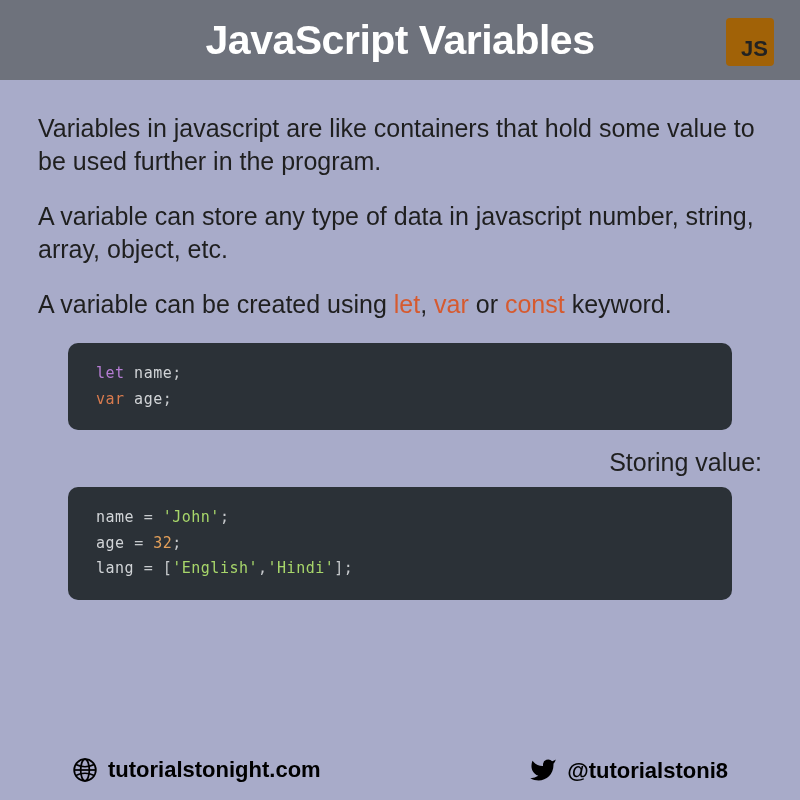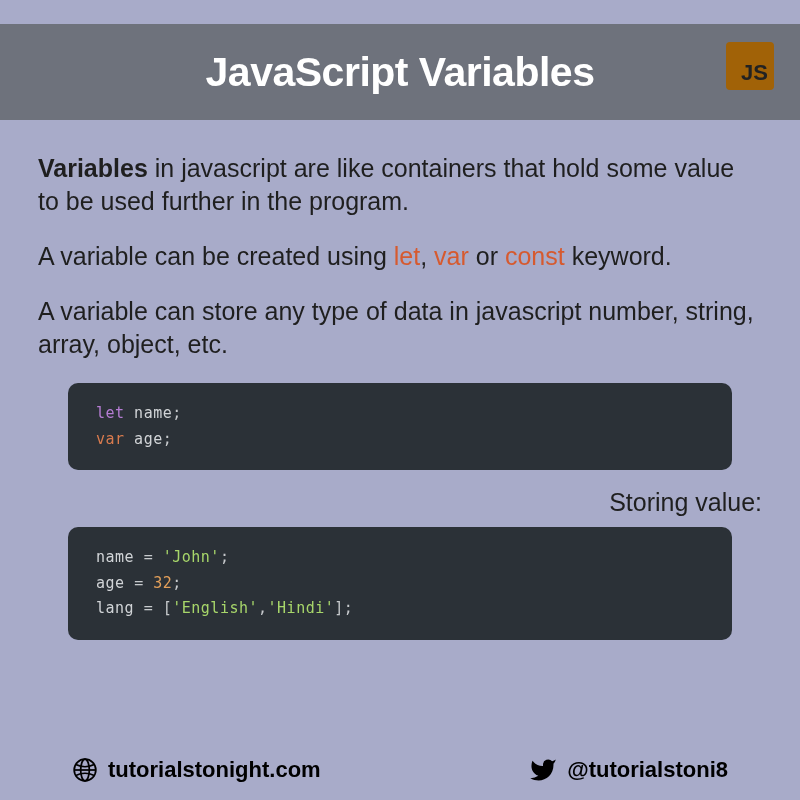--- a/index.html
+++ b/index.html
@@ -10,26 +10,25 @@
     body {
       width: 800px;
       height: 800px;
       font-family: Arial, Helvetica, sans-serif;
       background: #a8abc9;
       display: flex;
       flex-direction: column;
     }
     .header {
       background: #6e727c;
-      height: 96px;
+      height: 80px;
       display: flex;
       align-items: center;
       justify-content: center;
       position: relative;
-      margin-top: 24px;
     }
     .header-title {
       color: #fff;
       font-size: 41px;
       font-weight: 900;
       letter-spacing: -0.5px;
     }
     .js-badge {
       position: absolute;
       right: 26px;
@@ -50,21 +49,21 @@
       padding: 32px 38px 0 38px;
       flex: 1;
     }
     .paragraph {
       font-size: 25px;
       color: #1f1f1f;
       line-height: 1.32;
       margin-bottom: 22px;
     }
     .bold {
-      font-weight: 700;
+      font-weight: 400;
     }
     .kw-orange {
       color: #d65a2f;
     }
     .code-block {
       background: #2b3137;
       border-radius: 10px;
       padding: 18px 28px;
       margin: 10px 30px 18px 30px;
       font-family: 'Consolas', 'Monaco', monospace;
@@ -88,21 +87,21 @@
       text-align: right;
     }
     .footer {
       display: flex;
       justify-content: space-between;
       align-items: center;
       padding: 8px 72px 16px 72px;
     }
     .footer-item {
       display: flex;
-      align-items: center;
+      align-items: flex-end;
       gap: 10px;
       font-size: 22px;
       font-weight: 700;
       color: #000;
     }
     .icon-globe, .icon-twitter {
       display: inline-flex;
     }
   </style>
 </head>
@@ -112,25 +111,25 @@
   <div class="header-title">JavaScript Variables</div>
   <div class="js-badge">JS</div>
 </div>
 
 <div class="content">
 
   <p class="paragraph">
     <span class="bold">Variables</span><span> in javascript are like containers that hold some value to be used further in the program.</span>
   </p>
 
+  <p class="paragraph">A variable can store any type of data in javascript number, string, array, object, etc.</p>
+
   <p class="paragraph">
     <span>A variable can be created using </span><span class="kw-orange">let</span><span>, </span><span class="kw-orange">var</span><span> or </span><span class="kw-orange">const</span><span> keyword.</span>
   </p>
-
-  <p class="paragraph">A variable can store any type of data in javascript number, string, array, object, etc.</p>
 
   <div class="code-block">
     <div class="code-line"><span class="tk-keyword">let</span><span class="tk-ident"> name</span><span class="tk-punct">;</span></div>
     <div class="code-line"><span class="tk-var-keyword">var</span><span class="tk-ident"> age</span><span class="tk-punct">;</span></div>
   </div>
 
   <div class="subheading">Storing value:</div>
 
   <div class="code-block">
     <div class="code-line"><span class="tk-ident">name </span><span class="tk-punct">= </span><span class="tk-string">'John'</span><span class="tk-punct">;</span></div>

